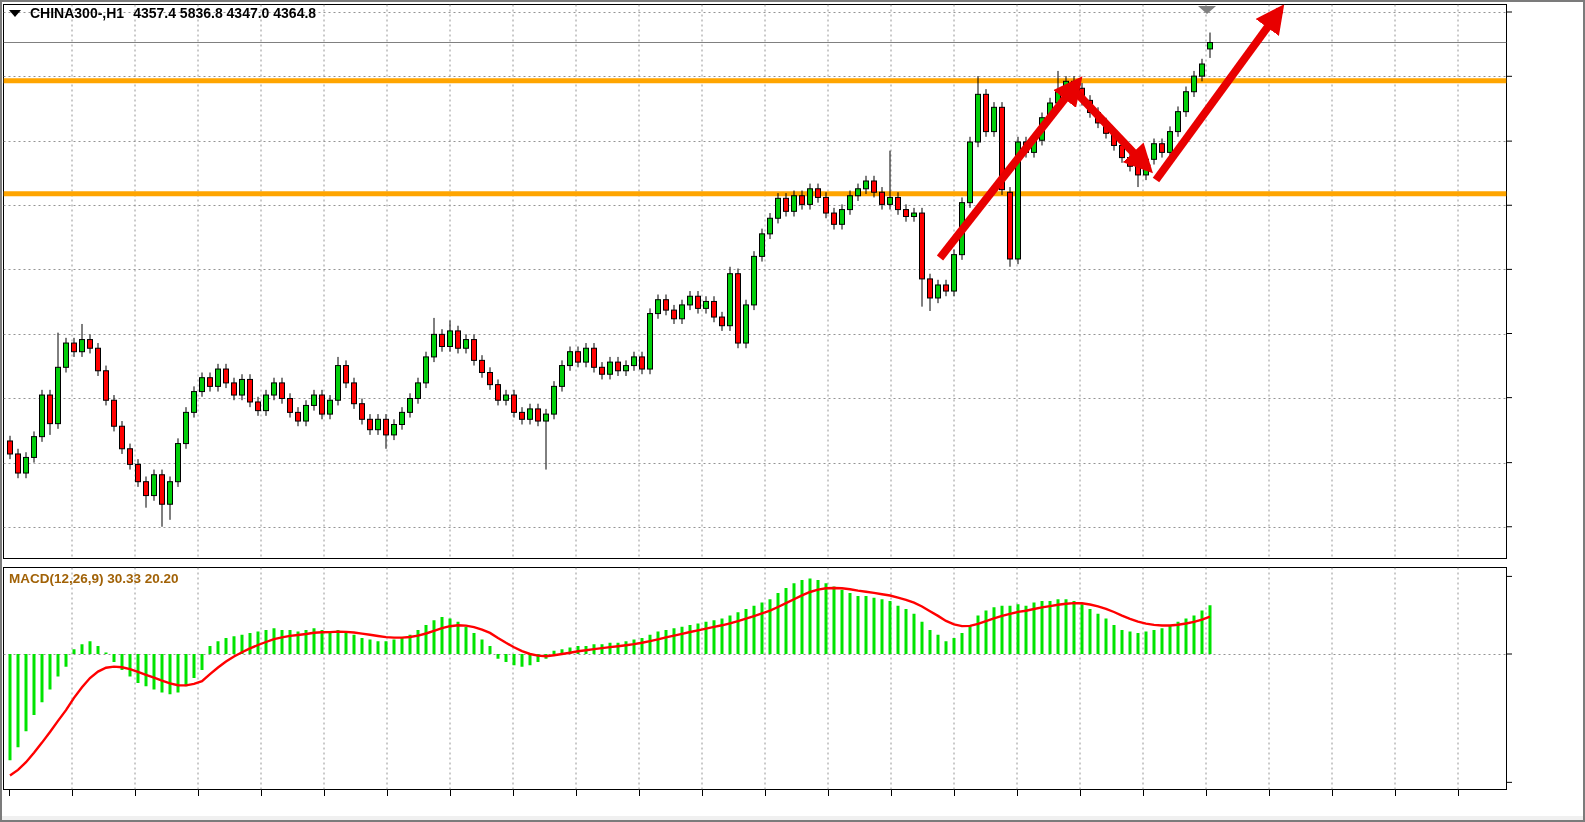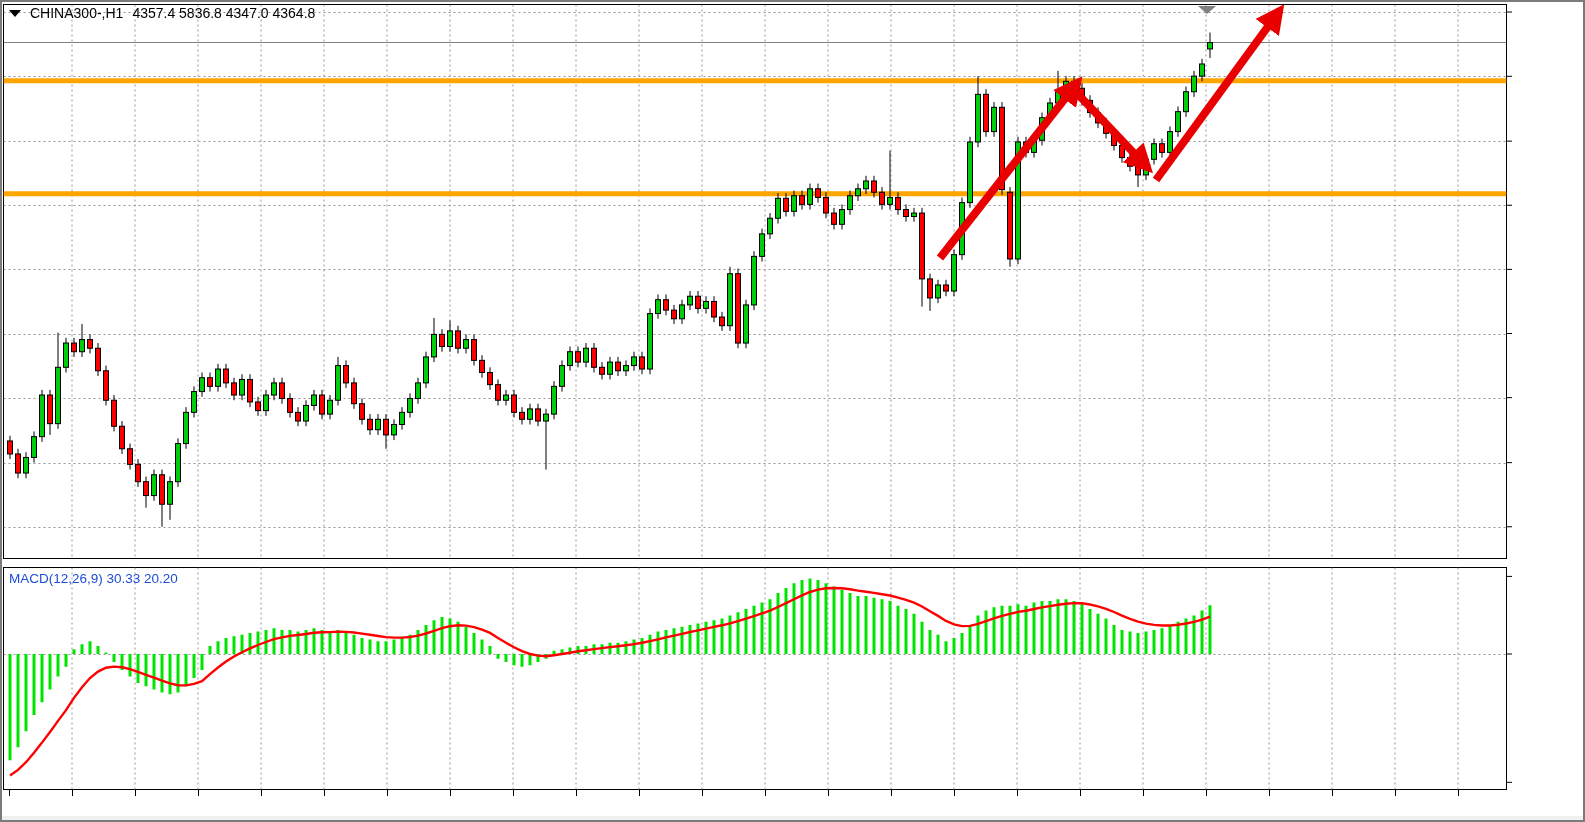--- a/index.html
+++ b/index.html
@@ -1,26 +1,26 @@
 <!DOCTYPE html>
 <html><head>
 <meta charset="utf-8">
 <style>
   html,body{margin:0;padding:0;background:#ffffff;}
   body{width:1585px;height:822px;position:relative;overflow:hidden;
        font-family:"Liberation Sans",sans-serif;}
   .frame{position:absolute;left:0;top:0;width:1585px;height:822px;
          border:2px solid #7b7b7b;box-sizing:border-box;background:#fff;}
   #chart-svg{position:absolute;left:0;top:0;}
-  .overlay{position:absolute;left:0;top:0;width:100%;height:100%;pointer-events:none;}
+  .overlay{position:absolute;left:0;top:0;width:100%;height:100%;pointer-events:none;font-weight:bold;}
   .title-bar{position:absolute;left:9px;top:5px;font-size:14px;color:#000;
              display:flex;align-items:center;gap:9px;white-space:pre;}
   .tri-down{width:0;height:0;border-left:6px solid transparent;border-right:6px solid transparent;
             border-top:7px solid #000;display:inline-block;}
-  .macd-label{position:absolute;left:9px;top:571px;font-size:13.5px;color:#1d4ed8;white-space:pre;}
+  .macd-label{position:absolute;left:9px;top:571px;font-size:13.5px;color:#a16207;white-space:pre;}
   .statusbar{position:absolute;left:2px;right:2px;bottom:2px;height:4px;background:#f0f0f0;}
 </style>
 </head>
 <body>
 
 <div class="frame"></div>
 
 <svg id="chart-svg" width="1585" height="822">
     <defs>
       <marker id="ah" viewBox="0 0 10 10" refX="7.5" refY="5" markerWidth="3.6" markerHeight="3.6" orient="auto">

